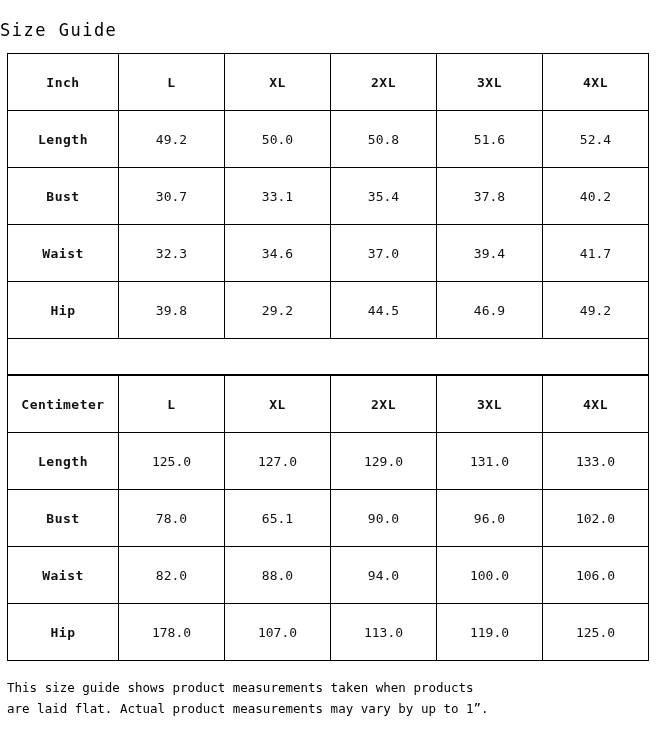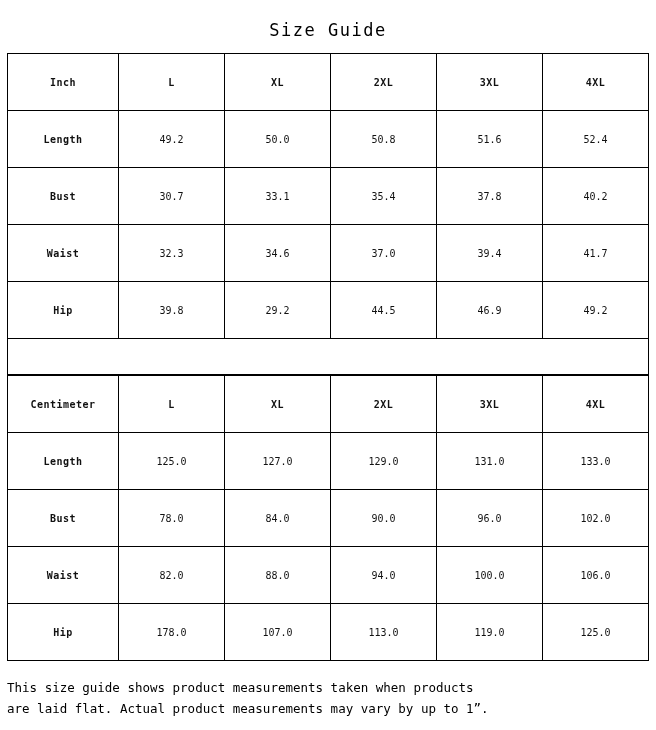--- a/index.html
+++ b/index.html
@@ -14,41 +14,40 @@
     color: #111111;
     overflow: hidden;
   }
   .page {
     position: relative;
     width: 656px;
     height: 730px;
     box-sizing: border-box;
   }
   .title {
-    text-align: center;
     font-family: "DejaVu Sans Mono", monospace;
     font-size: 17px;
     letter-spacing: 1.5px;
     font-weight: 400;
     color: #000;
     padding-top: 20px;
     padding-bottom: 13px;
   }
   table.size-table {
     border-collapse: collapse;
     width: 642px;
     margin: 0 auto;
     table-layout: fixed;
   }
   table.size-table td, table.size-table th {
     border: 1px solid #000;
     height: 56px;
     text-align: center;
     vertical-align: middle;
-    font-size: 10px;
+    font-size: 13px;
     font-family: "DejaVu Sans Mono", monospace;
     font-weight: 400;
     padding: 0;
   }
   table.size-table .hdr-cell {
     font-weight: bold;
     letter-spacing: 0.5px;
   }
   table.size-table .row-label {
     font-weight: bold;
@@ -147,21 +146,21 @@
         <td class="row-label col-first">Length</td>
         <td>125.0</td>
         <td>127.0</td>
         <td>129.0</td>
         <td>131.0</td>
         <td>133.0</td>
       </tr>
       <tr>
         <td class="row-label col-first">Bust</td>
         <td>78.0</td>
-        <td>84.0</td>
+        <td>65.1</td>
         <td>90.0</td>
         <td>96.0</td>
         <td>102.0</td>
       </tr>
       <tr>
         <td class="row-label col-first">Waist</td>
         <td>82.0</td>
         <td>88.0</td>
         <td>94.0</td>
         <td>100.0</td>

